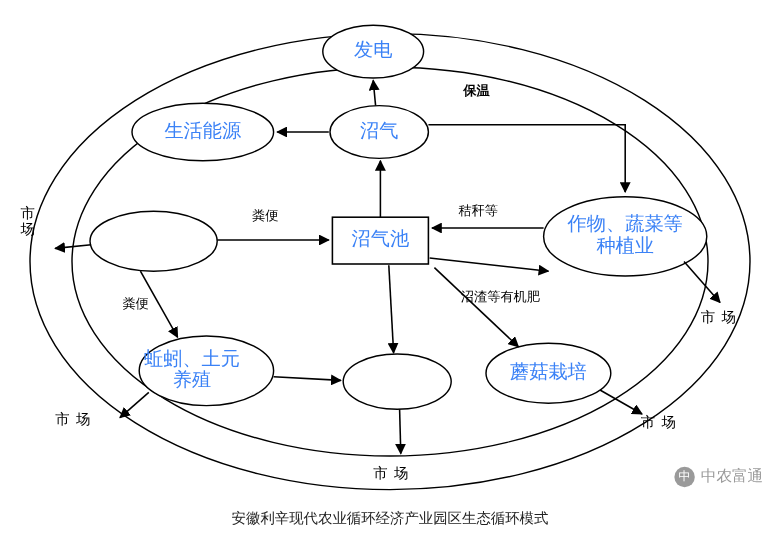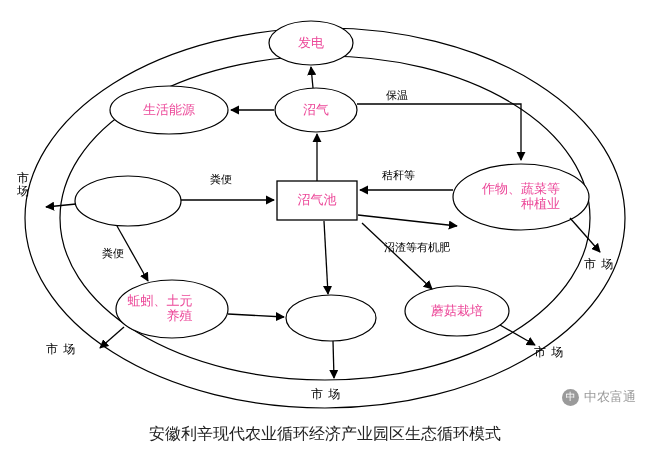--- a/index.html
+++ b/index.html
@@ -24,24 +24,24 @@
     left: 0;
     top: 0;
     width: 650px;
     height: 450px;
   }
   .node-label {
     position: absolute;
     display: flex;
     align-items: center;
     justify-content: center;
-    text-align: right;
+    text-align: center;
     line-height: 1.15;
-    font-size: 13px;
-    color: #ec4899;
+    font-size: 16px;
+    color: #3b82f6;
     pointer-events: none;
     white-space: pre-line;
   }
   .edge-label {
     position: absolute;
     font-size: 11px;
     color: #000;
     white-space: nowrap;
   }
   .market-label {
@@ -58,21 +58,21 @@
     width: 14px;
     text-align: center;
     line-height: 1.05;
   }
   .caption {
     position: absolute;
     left: 0;
     top: 424px;
     width: 650px;
     text-align: center;
-    font-size: 16px;
+    font-size: 12px;
     color: #222;
   }
   .watermark {
     position: absolute;
     right: 14px;
     bottom: 44px;
     display: flex;
     align-items: center;
     gap: 5px;
     font-size: 13px;
@@ -154,21 +154,21 @@
   <div class="node-label" style="left:110px; top:95px; width:118px; height:30px;">生活能源</div>
   <div class="node-label" style="left:277px; top:185px; width:80px; height:30px;">沼气池</div>
   <div class="node-label" style="left:453px; top:178px; width:136px; height:38px;">作物、蔬菜等
 种植业</div>
   <div class="node-label" style="left:104px; top:290px; width:112px; height:38px;">蚯蚓、土元
 养殖</div>
   <div class="node-label" style="left:405px; top:296px; width:104px; height:30px;">蘑菇栽培</div>
 
   <div class="edge-label" style="left:210px; top:172px;">粪便</div>
   <div class="edge-label" style="left:102px; top:246px;">粪便</div>
-  <div class="edge-label" style="left:386px; top:88px;">保温</div>
+  <div class="edge-label" style="left:386px; top:68px;font-weight:bold;">保温</div>
   <div class="edge-label" style="left:382px; top:168px;">秸秆等</div>
   <div class="edge-label" style="left:368px; top:240px;margin-left:16px;">沼渣等有机肥</div>
 
   <div class="market-vert" style="left:16px; top:172px;">市
 场</div>
   <div class="market-label" style="left:46px; top:341px;">市  场</div>
   <div class="market-label" style="left:584px; top:256px;">市  场</div>
   <div class="market-label" style="left:534px; top:344px;">市  场</div>
   <div class="market-label" style="left:311px; top:386px;">市  场</div>
 

